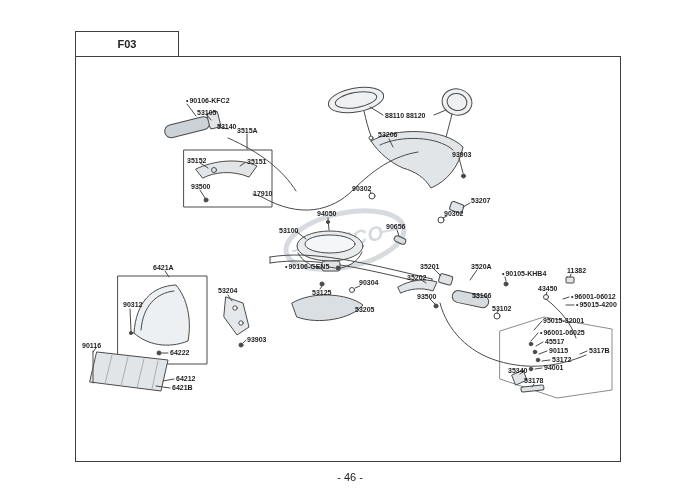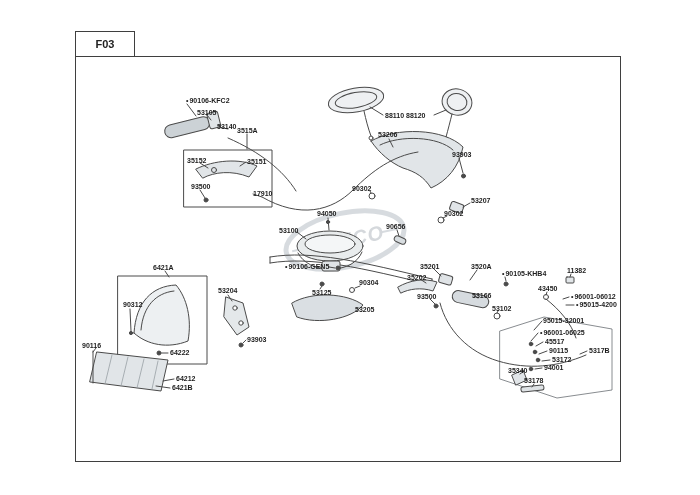--- a/index.html
+++ b/index.html
@@ -7,21 +7,21 @@
     width:700px; height:495px; background:#ffffff;
     font-family:"Liberation Sans", sans-serif;
     position:relative; overflow:hidden; color:#222;
   }
   .page { position:absolute; inset:0; }
   .main-border {
     position:absolute; left:75px; top:56px; width:546px; height:406px;
     border:1px solid #3f3f3f; box-sizing:border-box; background:transparent;
   }
   .hdr-code {
-    position:absolute; left:75px; top:31px; width:60px; height:26px;
+    position:absolute; left:75px; top:31px; width:104px; height:26px;
     border:1px solid #3f3f3f; box-sizing:border-box;
     display:flex; align-items:center; justify-content:center;
     font-size:11px; font-weight:bold;
   }
   .hdr-title {
     position:absolute; left:154px; top:31px; width:191px; height:26px;
     border:1px solid #3f3f3f; box-sizing:border-box;
     display:flex; align-items:center; padding-left:20px;
     font-size:11px; font-weight:bold;
   }
@@ -285,13 +285,14 @@
         <span class="part-label" style="left: 153px; top: 264px;">6421A</span>
         <span class="part-label" style="left: 123px; top: 301px;">90312</span>
         <span class="part-label" style="left: 170px; top: 349px;">64222</span>
         <span class="part-label" style="left: 247px; top: 336px;">93903</span>
         <span class="part-label" style="left: 82px; top: 342px;">90116</span>
         <span class="part-label" style="left: 176px; top: 375px;">64212</span>
         <span class="part-label" style="left: 172px; top: 384px;">6421B</span>
       </div>
   </div>
 
+  <div class="footer">- 46 -</div>
 </div>
 
 </body></html>

